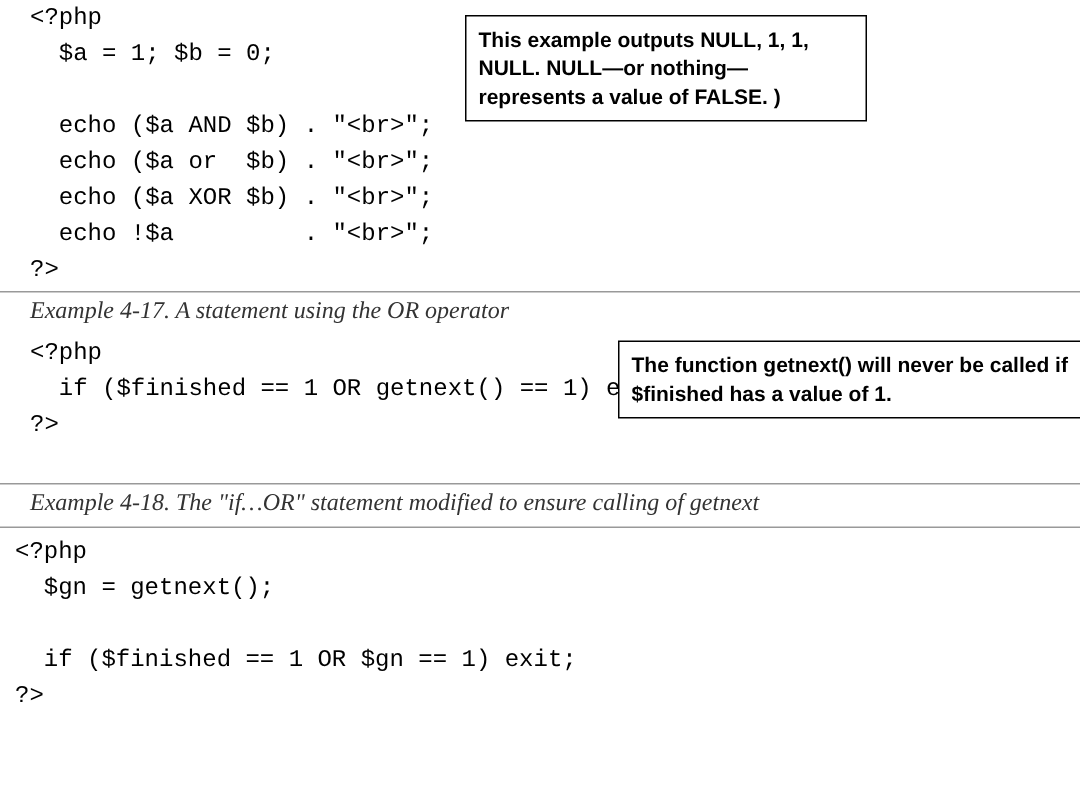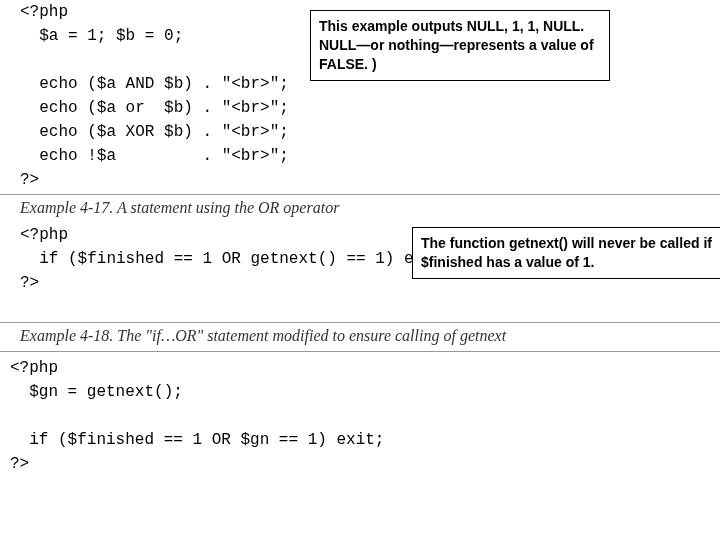--- a/index.html
+++ b/index.html
@@ -53,21 +53,21 @@
 
 <div class="section1">
   <div class="code-block">&lt;?php
   $a = 1; $b = 0;
 
   echo ($a AND $b) . "&lt;br&gt;";
   echo ($a or  $b) . "&lt;br&gt;";
   echo ($a XOR $b) . "&lt;br&gt;";
   echo !$a         . "&lt;br&gt;";
 ?&gt;</div>
-  <div class="annotation" style="top:10px; left:310px; width:300px;">This example outputs NULL, 1, 1, NULL. NULL—or nothing—represents a value of FALSE. )</div>
+  <div class="annotation" style="top:10px; left:310px; width:268px;">This example outputs NULL, 1, 1, NULL. NULL—or nothing—represents a value of FALSE. )</div>
 </div>
 
 <hr class="sep">
 <div class="caption">Example 4-17. A statement using the OR operator</div>
 
 <div class="section2">
   <div class="code-block">&lt;?php
   if ($finished == 1 OR getnext() == 1) exit;
 ?&gt;</div>
   <div class="annotation" style="top:4px; left:412px; width:340px;">The function getnext() will never be called if $finished has a value of 1.</div>

